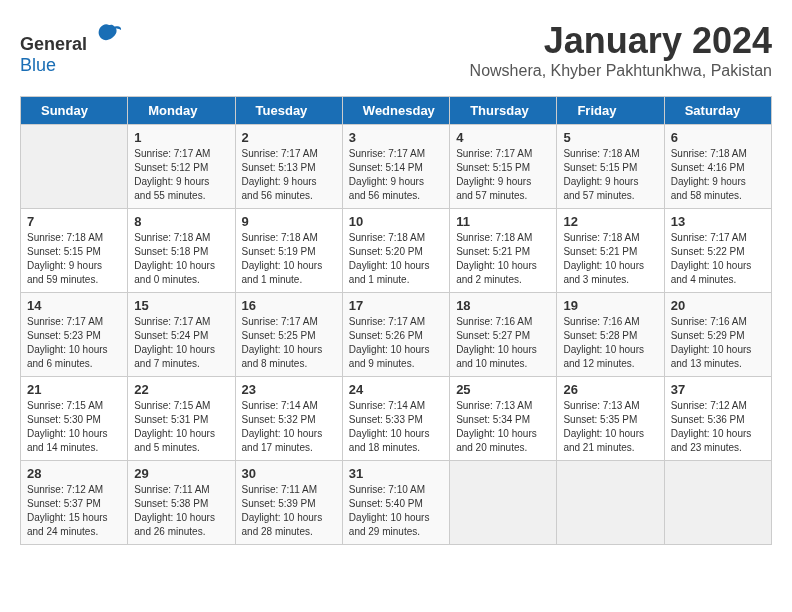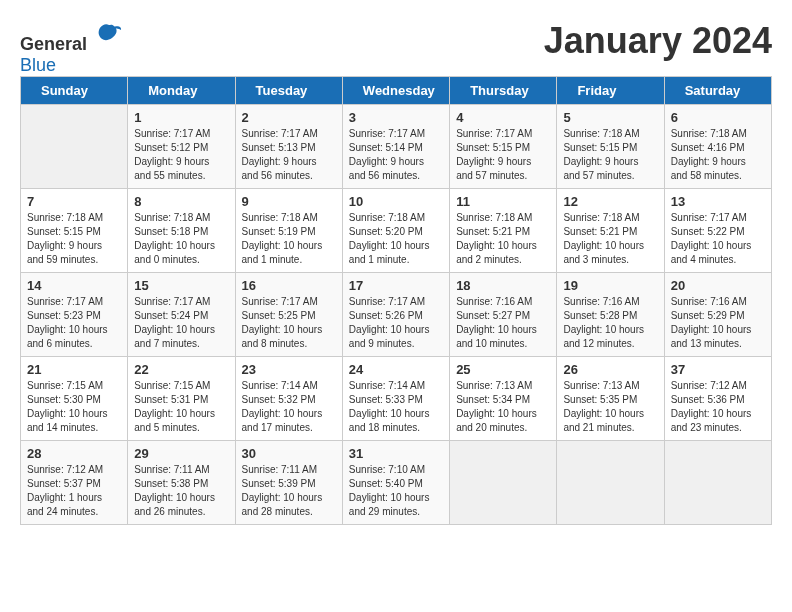--- a/index.html
+++ b/index.html
@@ -7,21 +7,21 @@
       font-family: Arial, sans-serif;
       background: #fff;
       width: 792px;
       min-height: 612px;
       padding: 20px;
     }
     .header-section {
       display: flex;
       justify-content: space-between;
       align-items: flex-start;
-      margin-bottom: 0;
+      margin-bottom: 16px;
     }
     .logo {
       display: flex;
       align-items: center;
     }
     .logo-text-general {
       font-size: 18px;
       font-weight: bold;
       color: #333;
     }
@@ -98,20 +98,21 @@
       <svg class="logo-bird" viewBox="0 0 30 30" xmlns="http://www.w3.org/2000/svg">
         <path d="M15 5 C10 2, 3 8, 5 15 C7 20, 12 22, 18 18 C22 15, 25 10, 20 6 C18 4, 16 5, 15 5Z" fill="#1a6eb5"></path>
         <path d="M18 8 C22 5, 28 6, 27 10 C25 8, 20 9, 18 8Z" fill="#1a6eb5"></path>
       </svg>
       <br>
       <span class="logo-text-blue">Blue</span>
     </div>
   </div>
   <div class="title-section">
     <div class="calendar-title">January 2024</div>
+    <div class="calendar-subtitle">Nowshera, Khyber Pakhtunkhwa, Pakistan</div>
   </div>
 </div>
 
 <table>
   <thead>
     <tr>
     <th>Sunday</th>
         <th>Monday</th>
         <th>Tuesday</th>
         <th>Wednesday</th>
@@ -234,21 +235,21 @@
           <div class="day-info"><span>Sunrise: 7:13 AM</span><br><span>Sunset: 5:35 PM</span><br><span>Daylight: 10 hours and 21 minutes.</span></div>
         </td>
         <td>
           <span class="day-num">37</span>
           <div class="day-info"><span>Sunrise: 7:12 AM</span><br><span>Sunset: 5:36 PM</span><br><span>Daylight: 10 hours and 23 minutes.</span></div>
         </td>
       </tr>
       <tr>
         <td>
           <span class="day-num">28</span>
-          <div class="day-info"><span>Sunrise: 7:12 AM</span><br><span>Sunset: 5:37 PM</span><br><span>Daylight: 1 hours and 24 minutes.</span></div>
+          <div class="day-info"><span>Sunrise: 7:12 AM</span><br><span>Sunset: 5:37 PM</span><br><span>Daylight: 15 hours and 24 minutes.</span></div>
         </td>
         <td>
           <span class="day-num">29</span>
           <div class="day-info"><span>Sunrise: 7:11 AM</span><br><span>Sunset: 5:38 PM</span><br><span>Daylight: 10 hours and 26 minutes.</span></div>
         </td>
         <td>
           <span class="day-num">30</span>
           <div class="day-info"><span>Sunrise: 7:11 AM</span><br><span>Sunset: 5:39 PM</span><br><span>Daylight: 10 hours and 28 minutes.</span></div>
         </td>
         <td>

